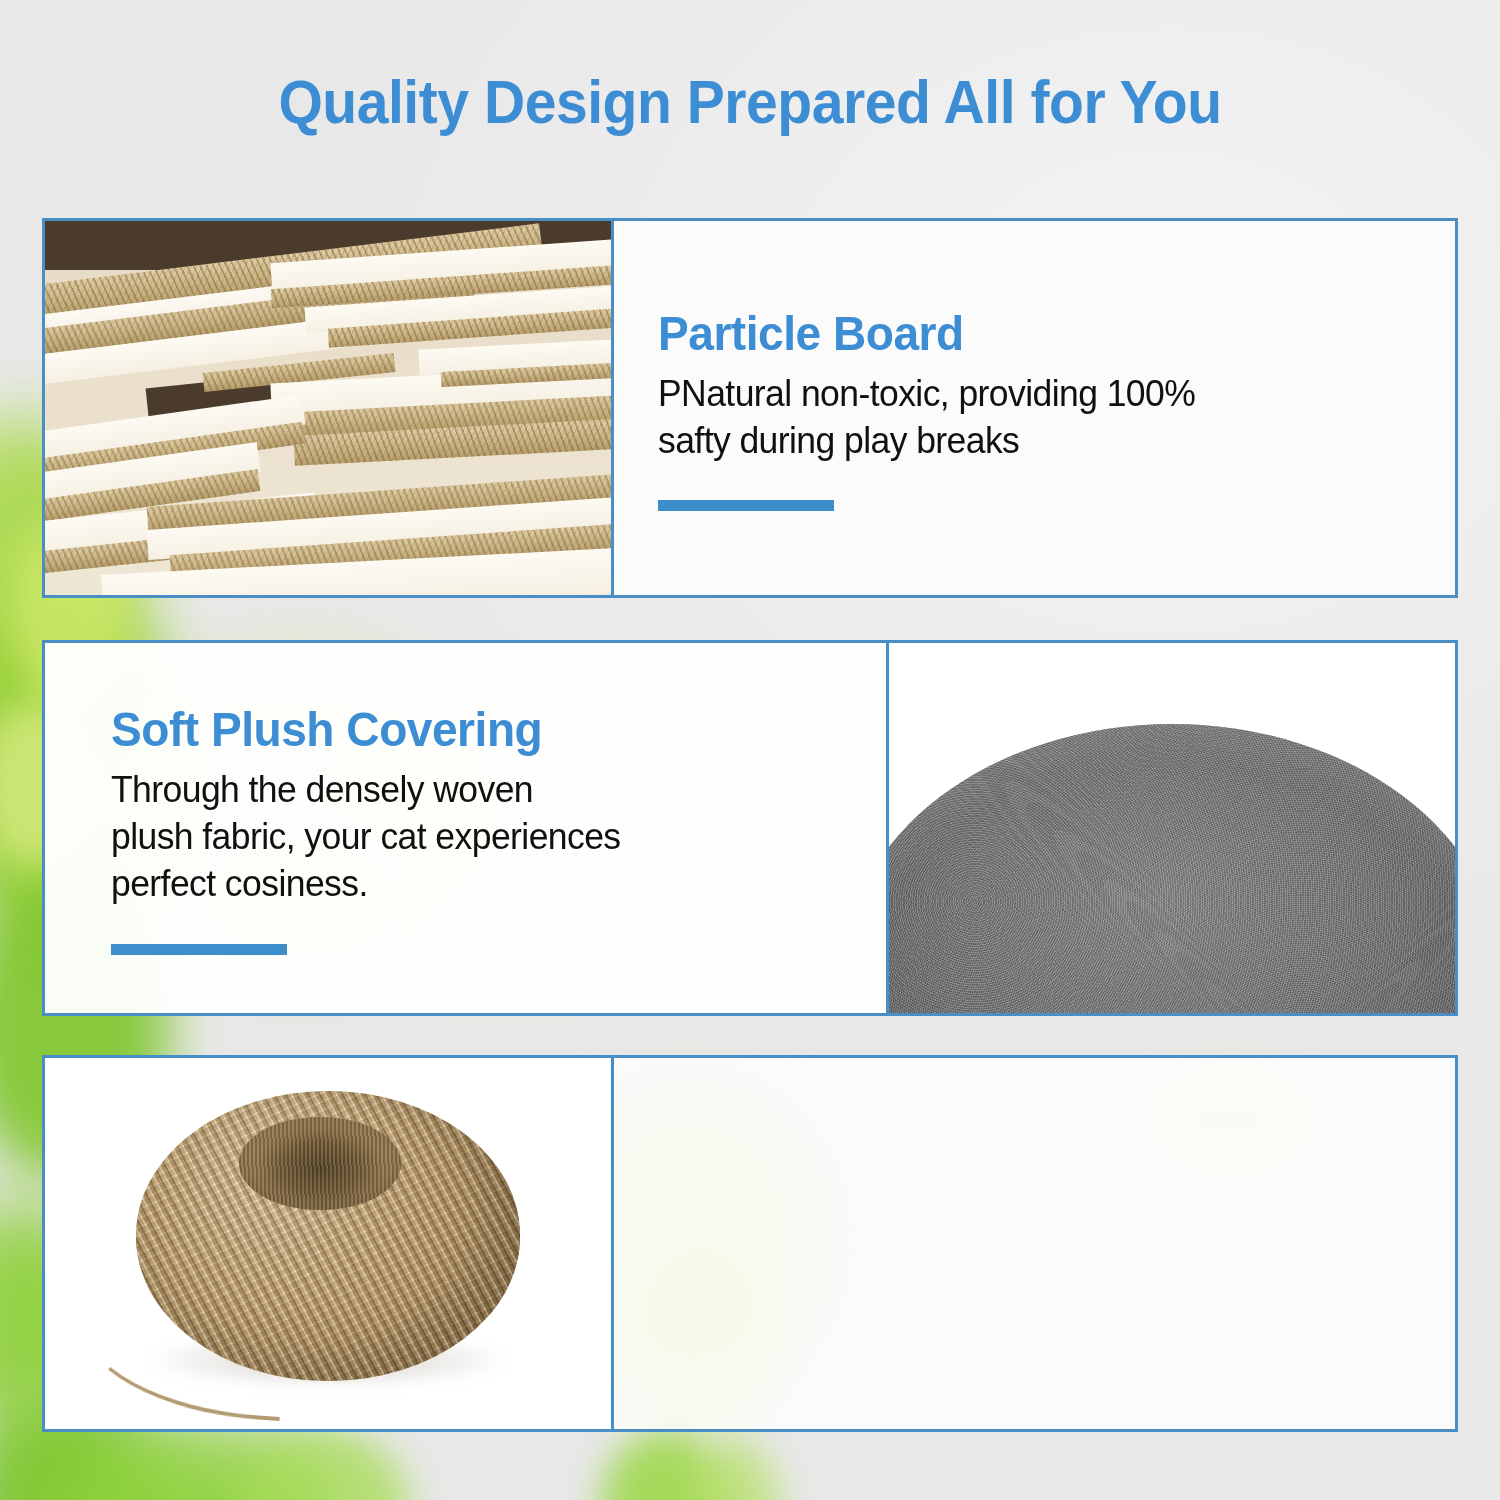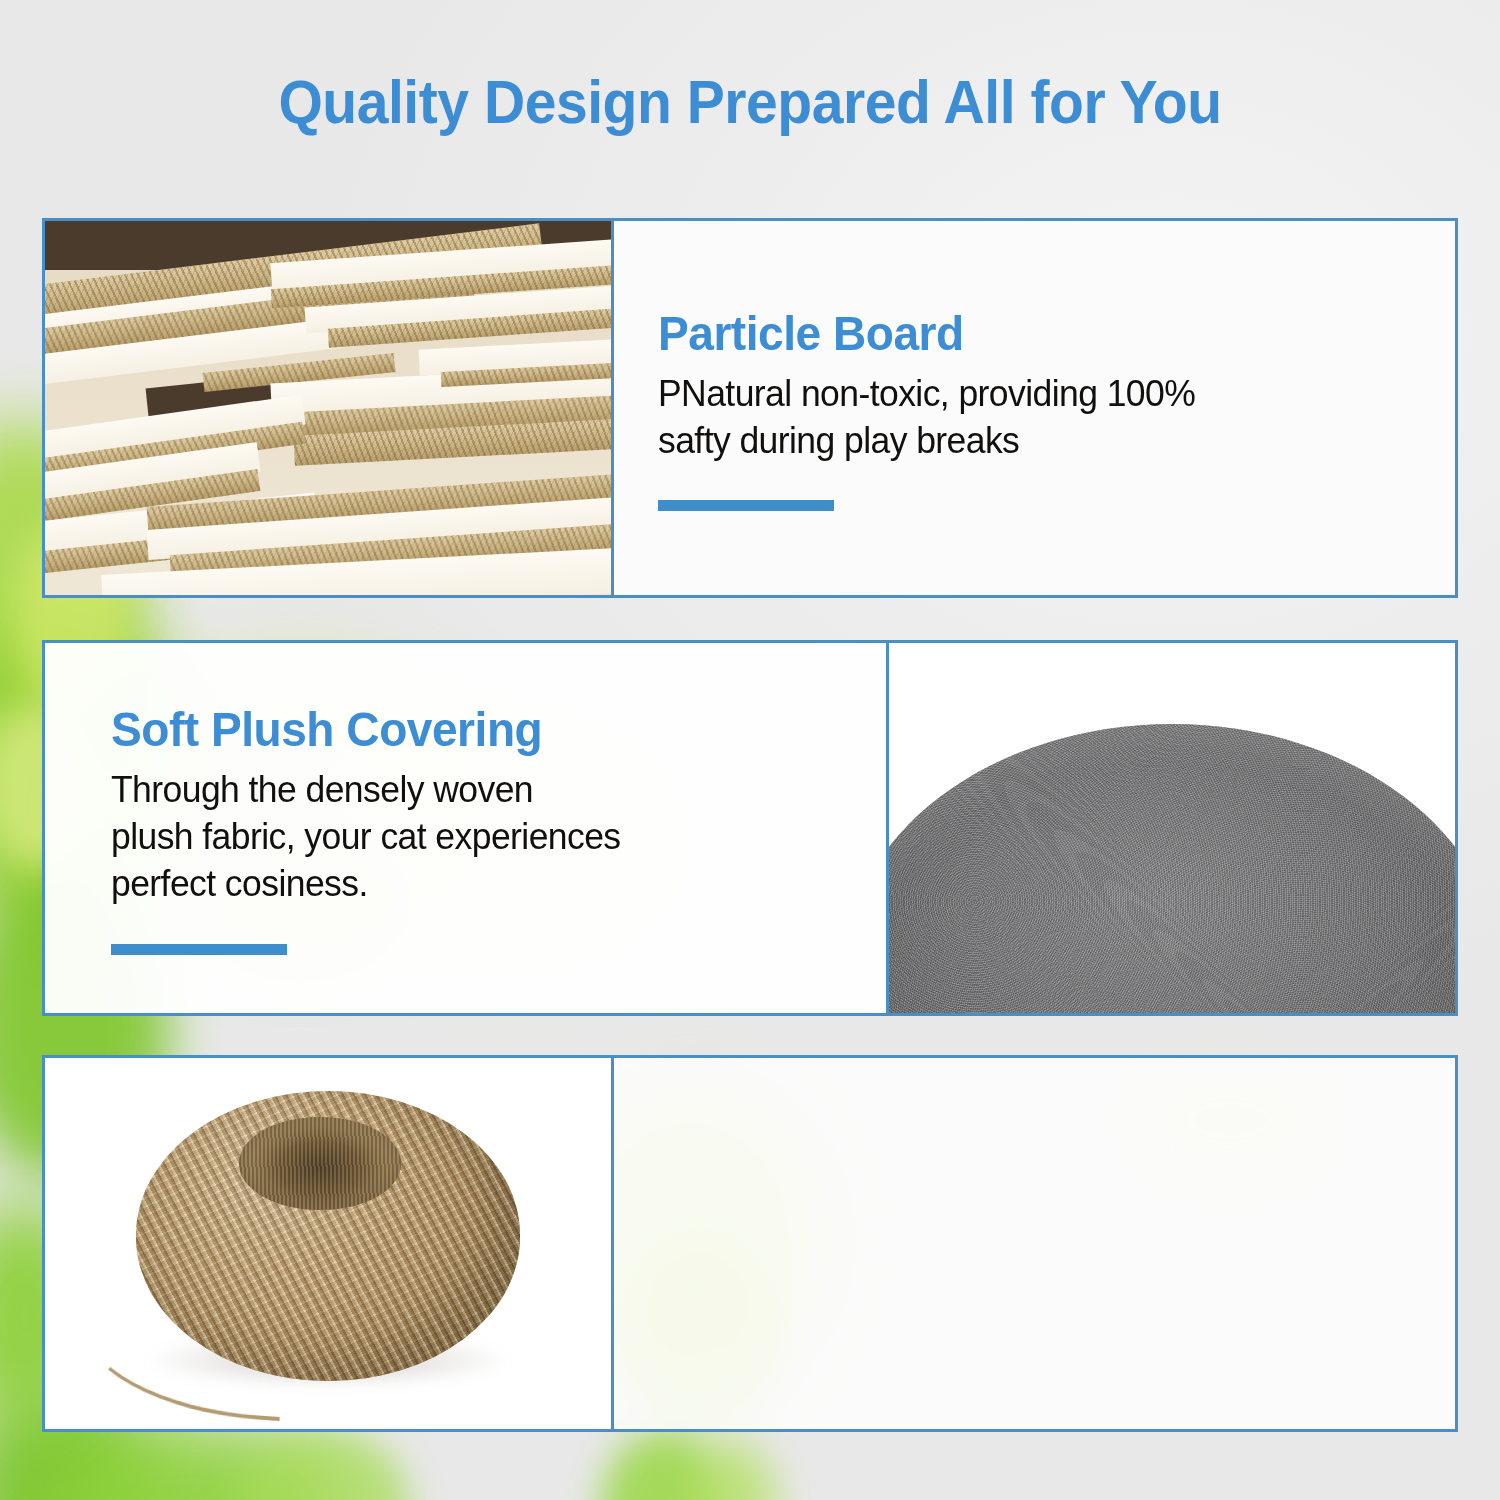--- a/index.html
+++ b/index.html
@@ -249,21 +249,21 @@
   <div class="textpane solid">
     <div class="card-title">Particle Board</div>
     <div class="card-body">PNatural non-toxic, providing 100%
 safty during play breaks</div>
     <div class="accent-bar"></div>
   </div>
 </div>
 
 <div class="card translucent" style="left:42px; top:640px; width:1416px; height:376px;">
 
-  <div class="textpane glass" style="padding:0 9px 0 66px;border-radius:9px;">
+  <div class="textpane glass" style="padding:0 9px 0 66px;">
     <div class="card-title">Soft Plush Covering</div>
     <div class="card-body">Through the densely woven
 plush fabric, your cat experiences
 perfect cosiness.</div>
     <div class="accent-bar"></div>
   </div>
 
   <div class="divider"></div>
 
   <div class="photo" style="width:566px;">

